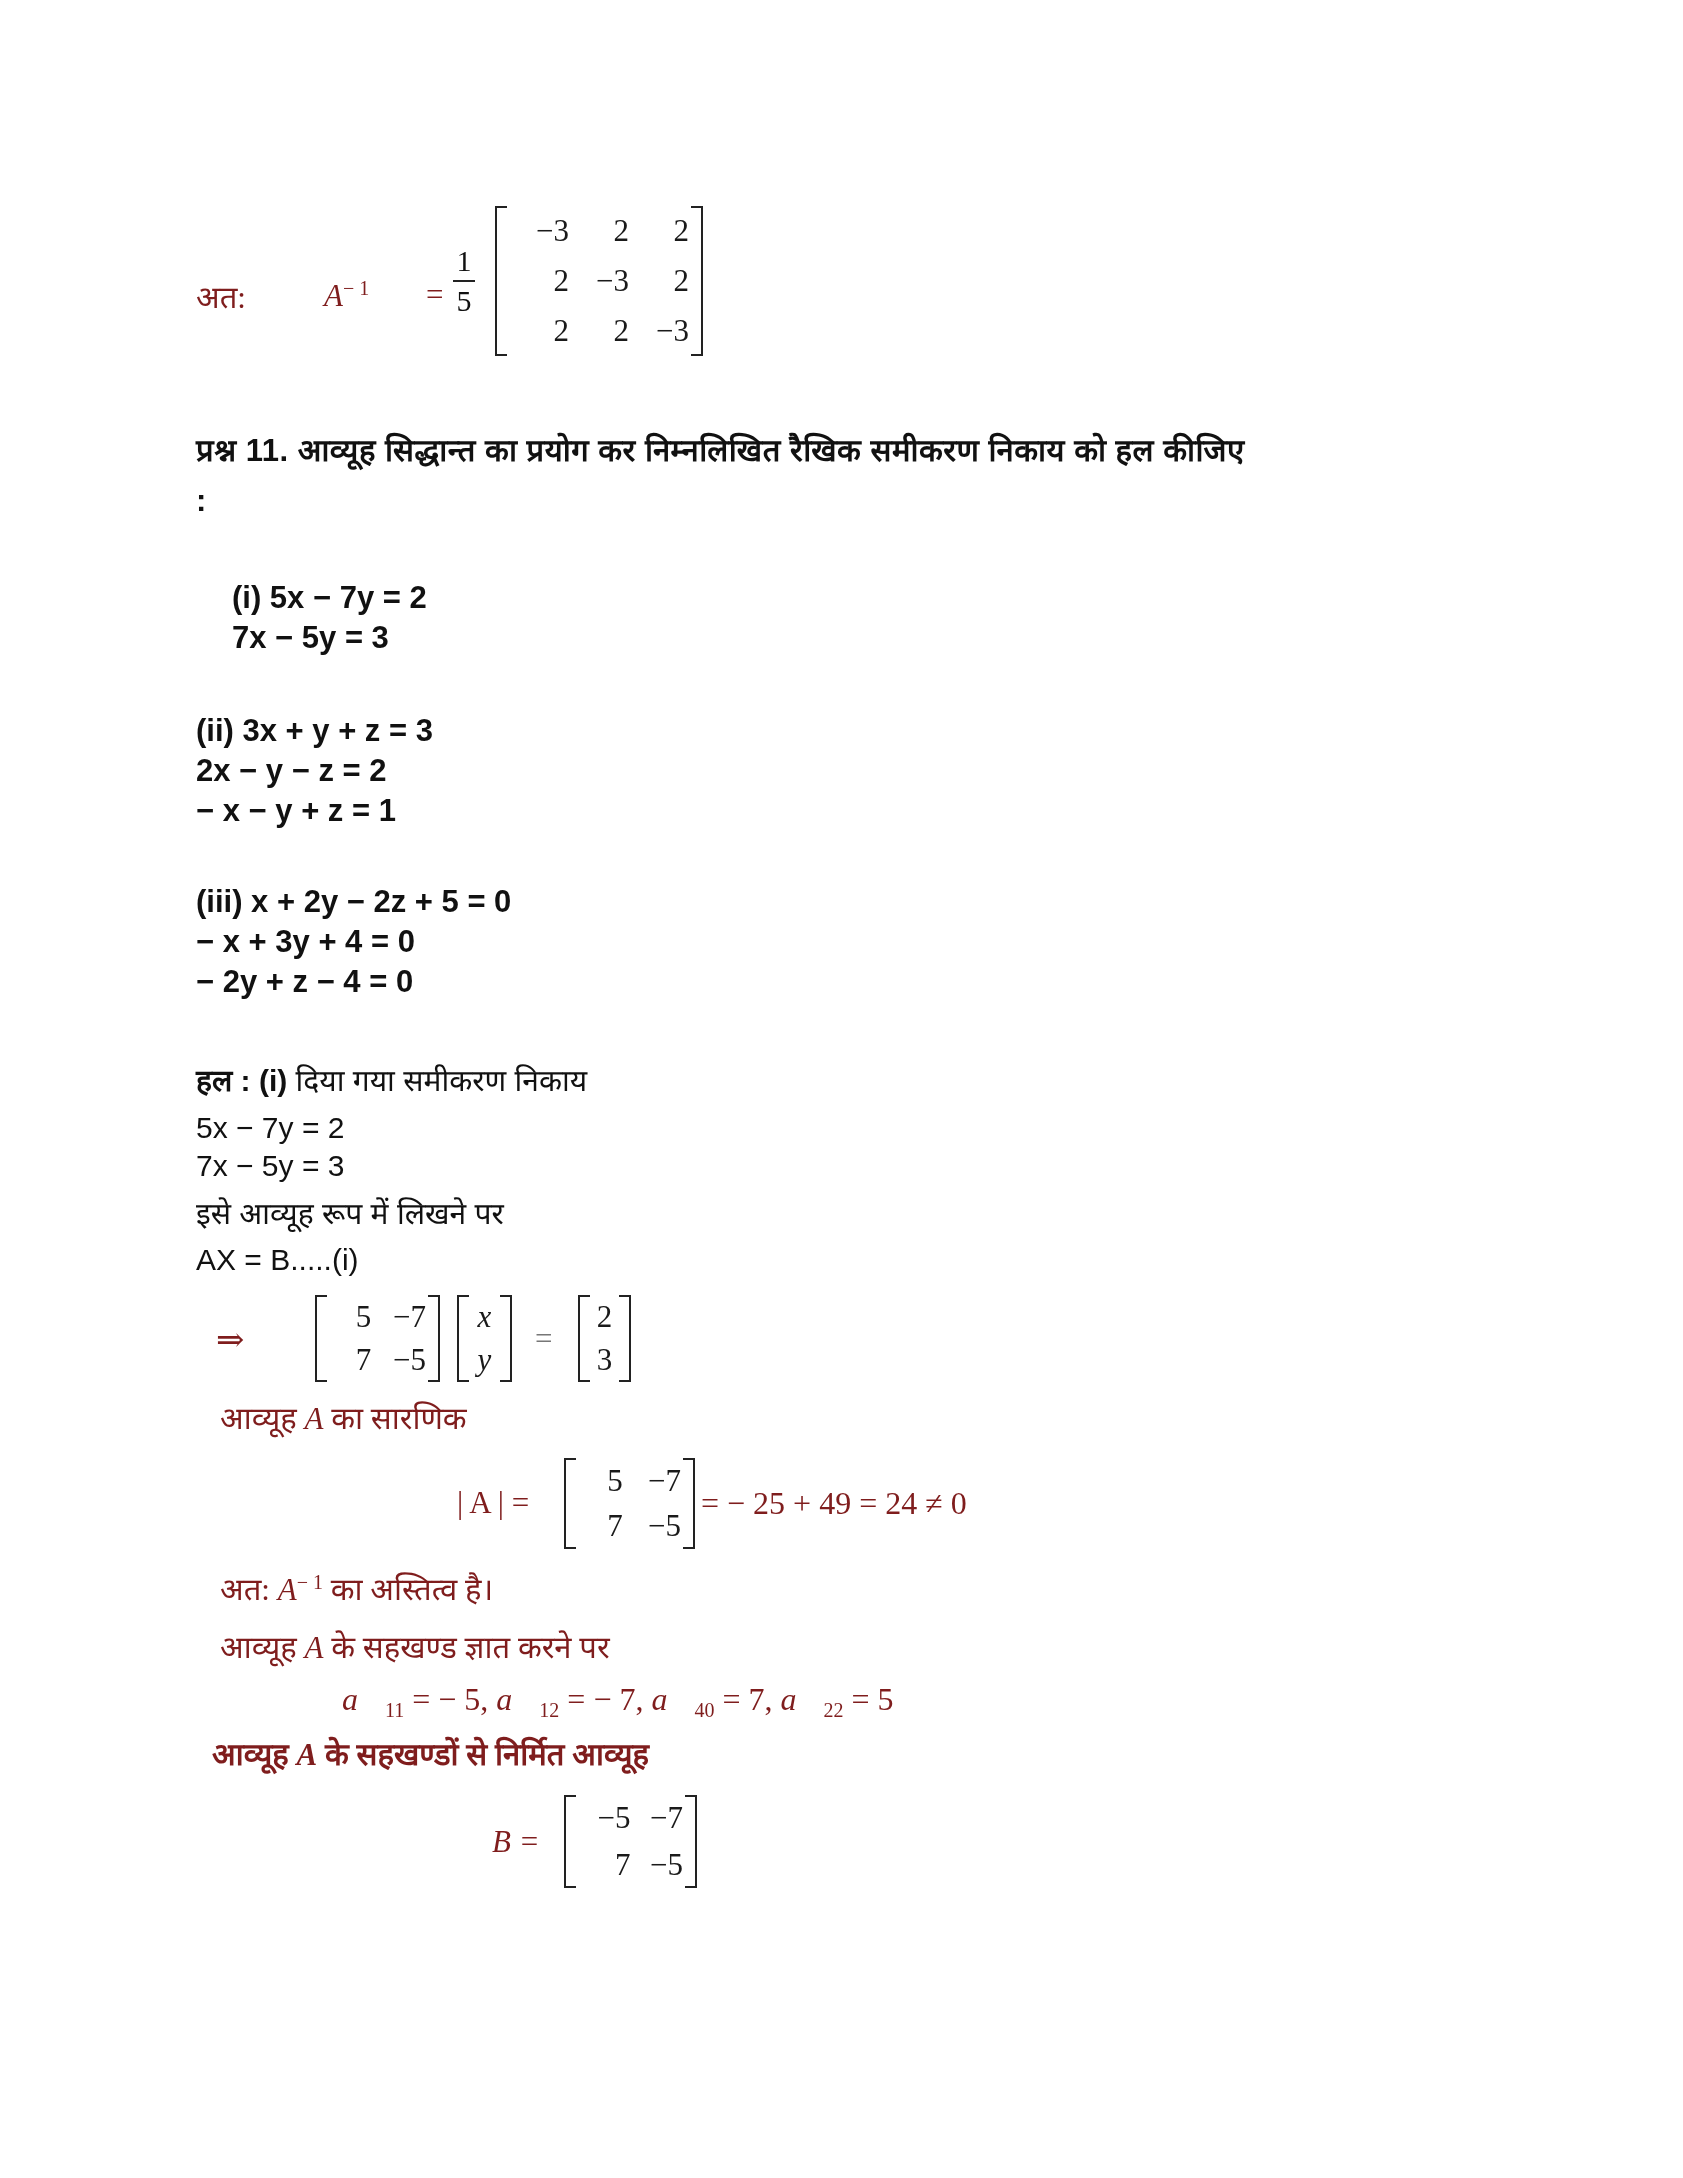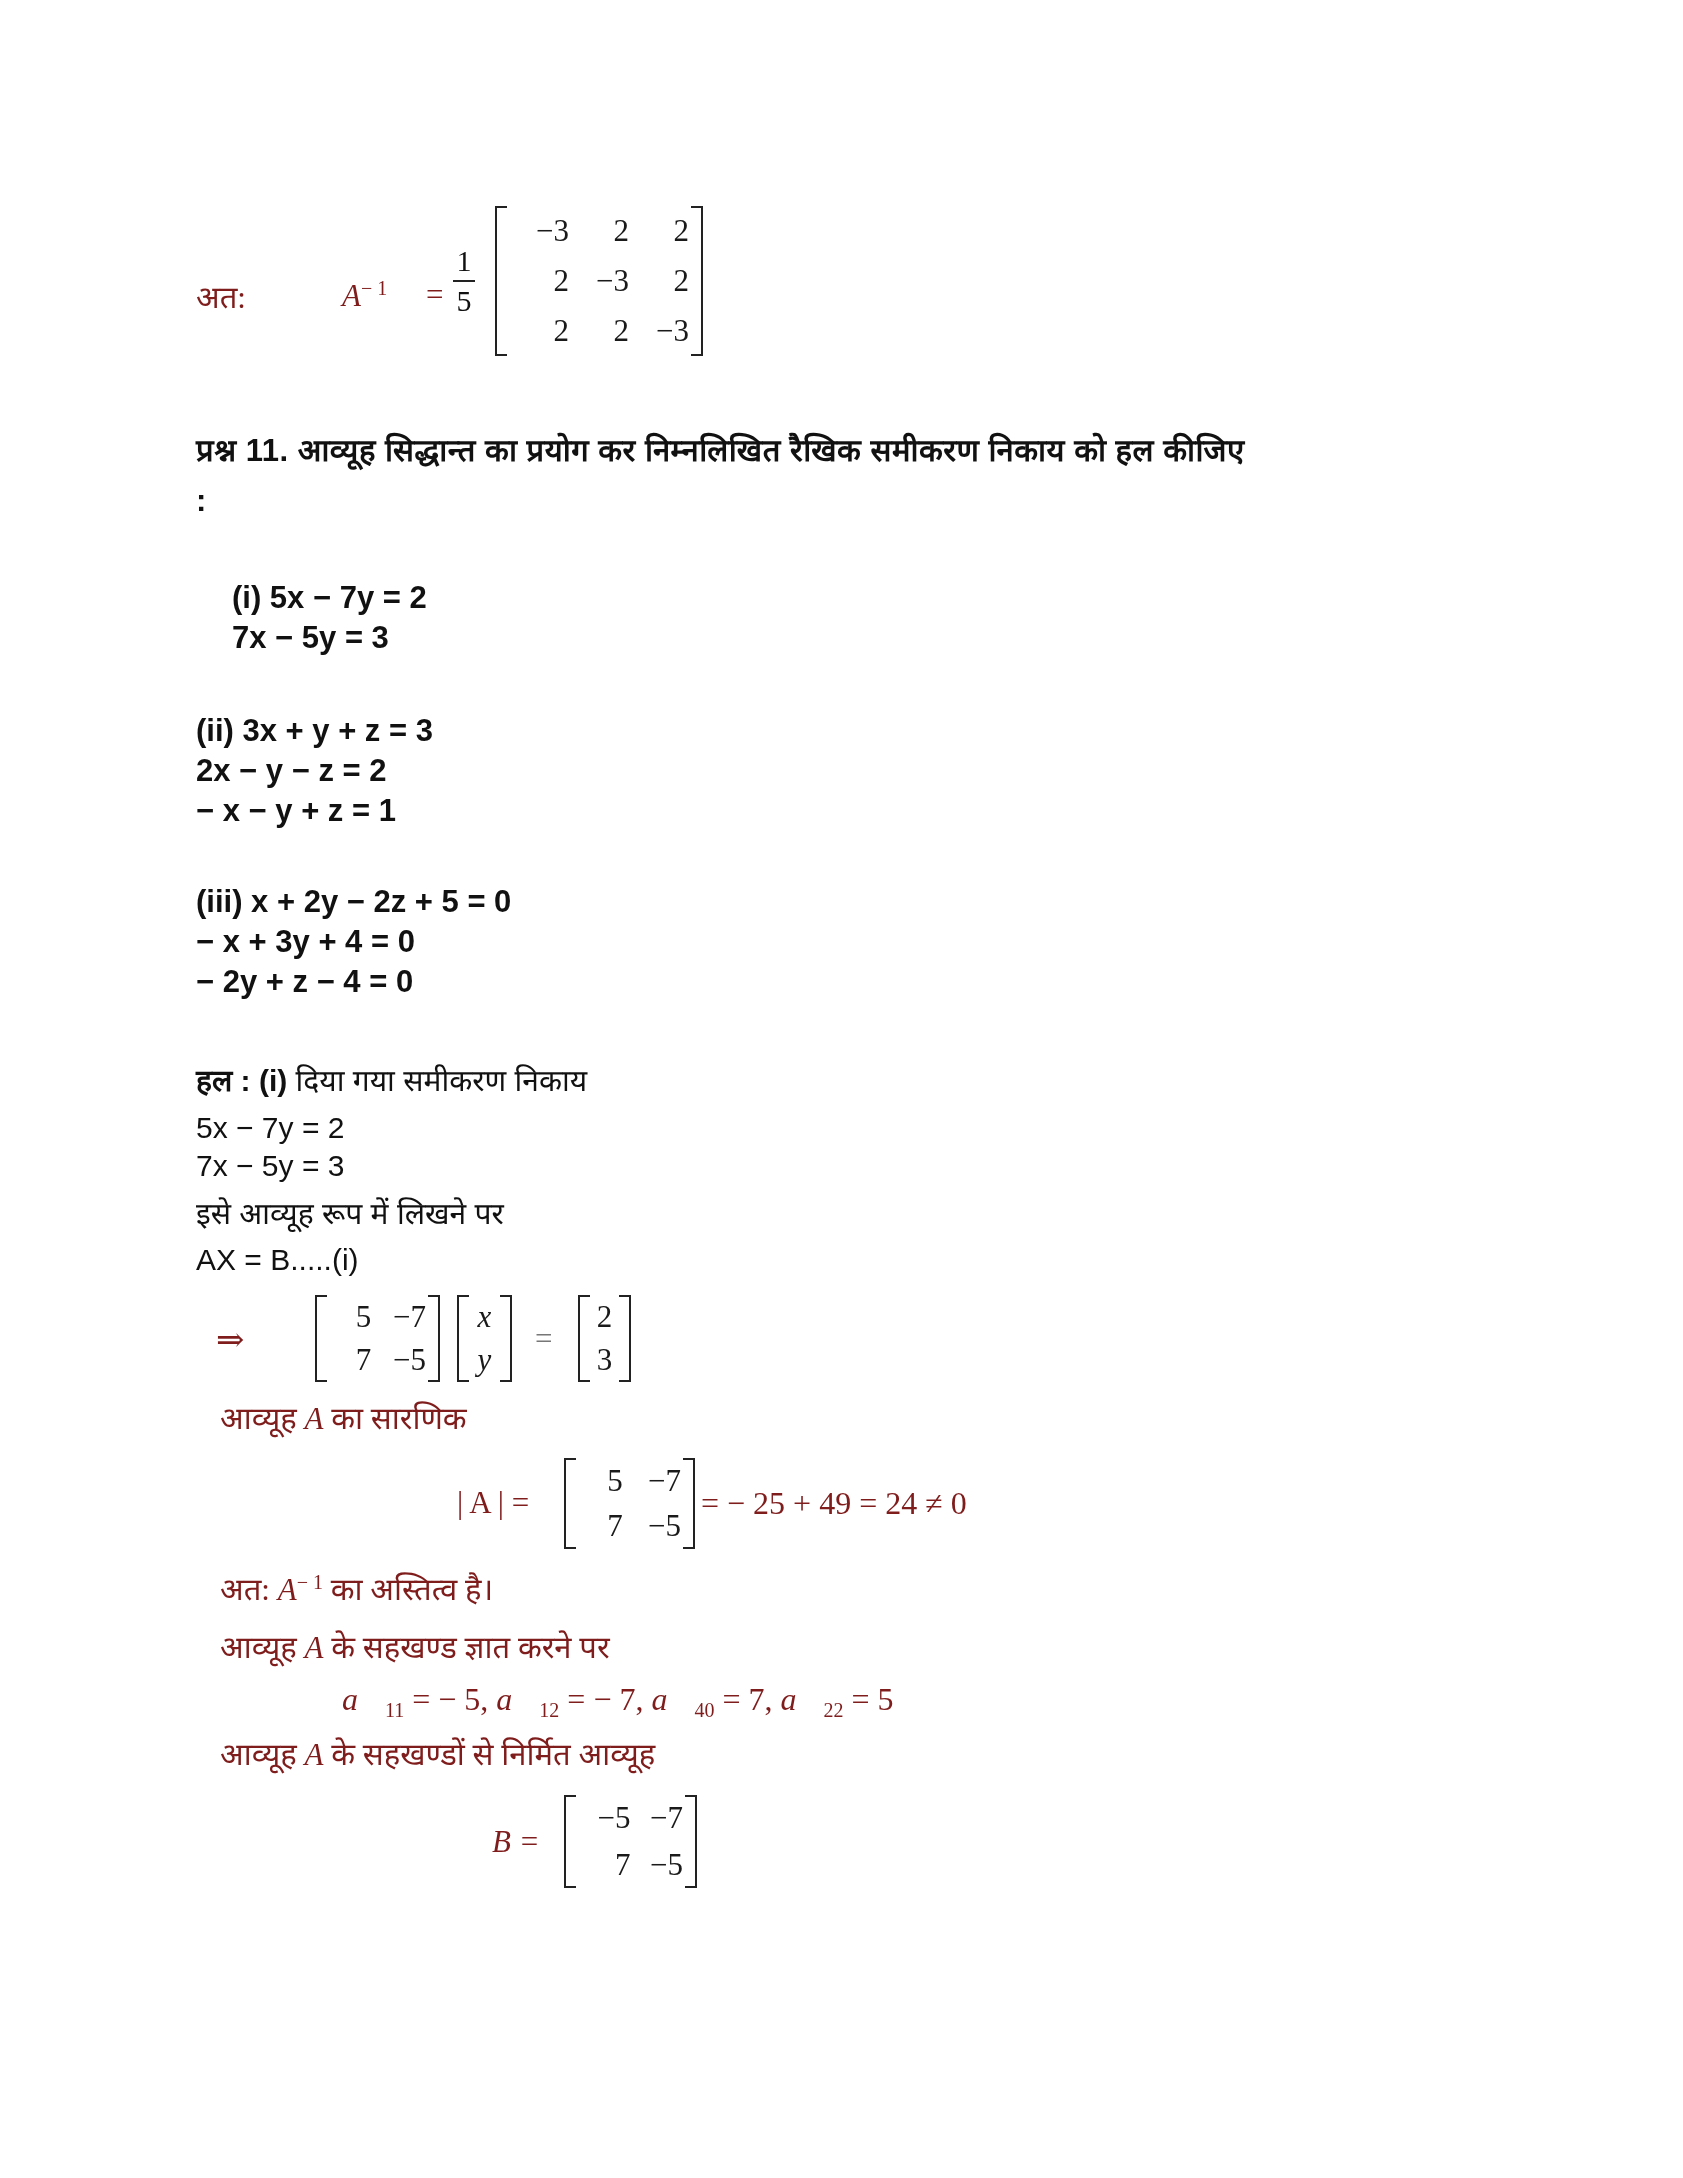--- a/index.html
+++ b/index.html
@@ -27,21 +27,21 @@
           font-family:"Liberation Serif","DejaVu Serif",serif; font-size:30px; line-height:34px; }
   .frac .bar { width:22px; border-top:2px solid #222; margin:2px 0; }
   sup { font-size:20px; }
   sub { font-size:20px;margin-left:27px; }
 </style>
 </head>
 <body>
 
 <div>
   <span class="abs serif scan" style="left:196px; top:275px;">अत:</span>
-  <span class="abs serif scan it" style="left:342px; top:277px;"><span>A</span><sup style="font-style:normal">− 1</sup></span>
+  <span class="abs serif scan it" style="left:324px; top:277px;"><span>A</span><sup style="font-style:normal">− 1</sup></span>
   <span class="abs serif scan" style="left:426px; top:277px;">=</span>
   <div class="frac" style="left:453px; top:244px;">
     <span>1</span>
     <span class="bar"></span>
     <span>5</span>
   </div>
   <div class="mat" style="left:495px; top:206px; width:208px; height:150px; grid-template-columns:repeat(3,1fr); grid-template-rows:repeat(3,1fr);">
     <span class="rb1"></span>
       <span class="rb2"></span>
     <span>−3</span>
@@ -127,21 +127,21 @@
   </div>
 
   <div class="abs serif scan" style="left:220px; top:1625px;">
     <span>आव्यूह </span><span class="it">A</span><span> के सहखण्ड ज्ञात करने पर</span>
   </div>
 
   <div class="abs serif scan" style="left:342px; top:1681px; font-size:32px;">
     <span><span class="it">a</span><sub>11</sub><span> = − 5, </span></span><span><span class="it">a</span><sub>12</sub><span> = − 7, </span></span><span><span class="it">a</span><sub>40</sub><span> = 7, </span></span><span><span class="it">a</span><sub>22</sub><span> = 5</span></span>
   </div>
 
-  <div class="abs serif scan" style="left:220px; top:1732px;">
+  <div class="abs serif scan" style="left:212px; top:1732px;font-weight:bold;">
     <span>आव्यूह </span><span class="it">A</span><span> के सहखण्डों से निर्मित आव्यूह</span>
   </div>
 
   <span class="abs serif scan it" style="left:492px; top:1824px;">B  =</span>
   <div class="mat" style="left:564px; top:1795px; width:133px; height:93px; grid-template-columns:1fr 1fr; grid-template-rows:1fr 1fr;">
     <span class="rb1"></span>
       <span class="rb2"></span>
     <span>−5</span>
     <span>−7</span>
     <span>7</span>

